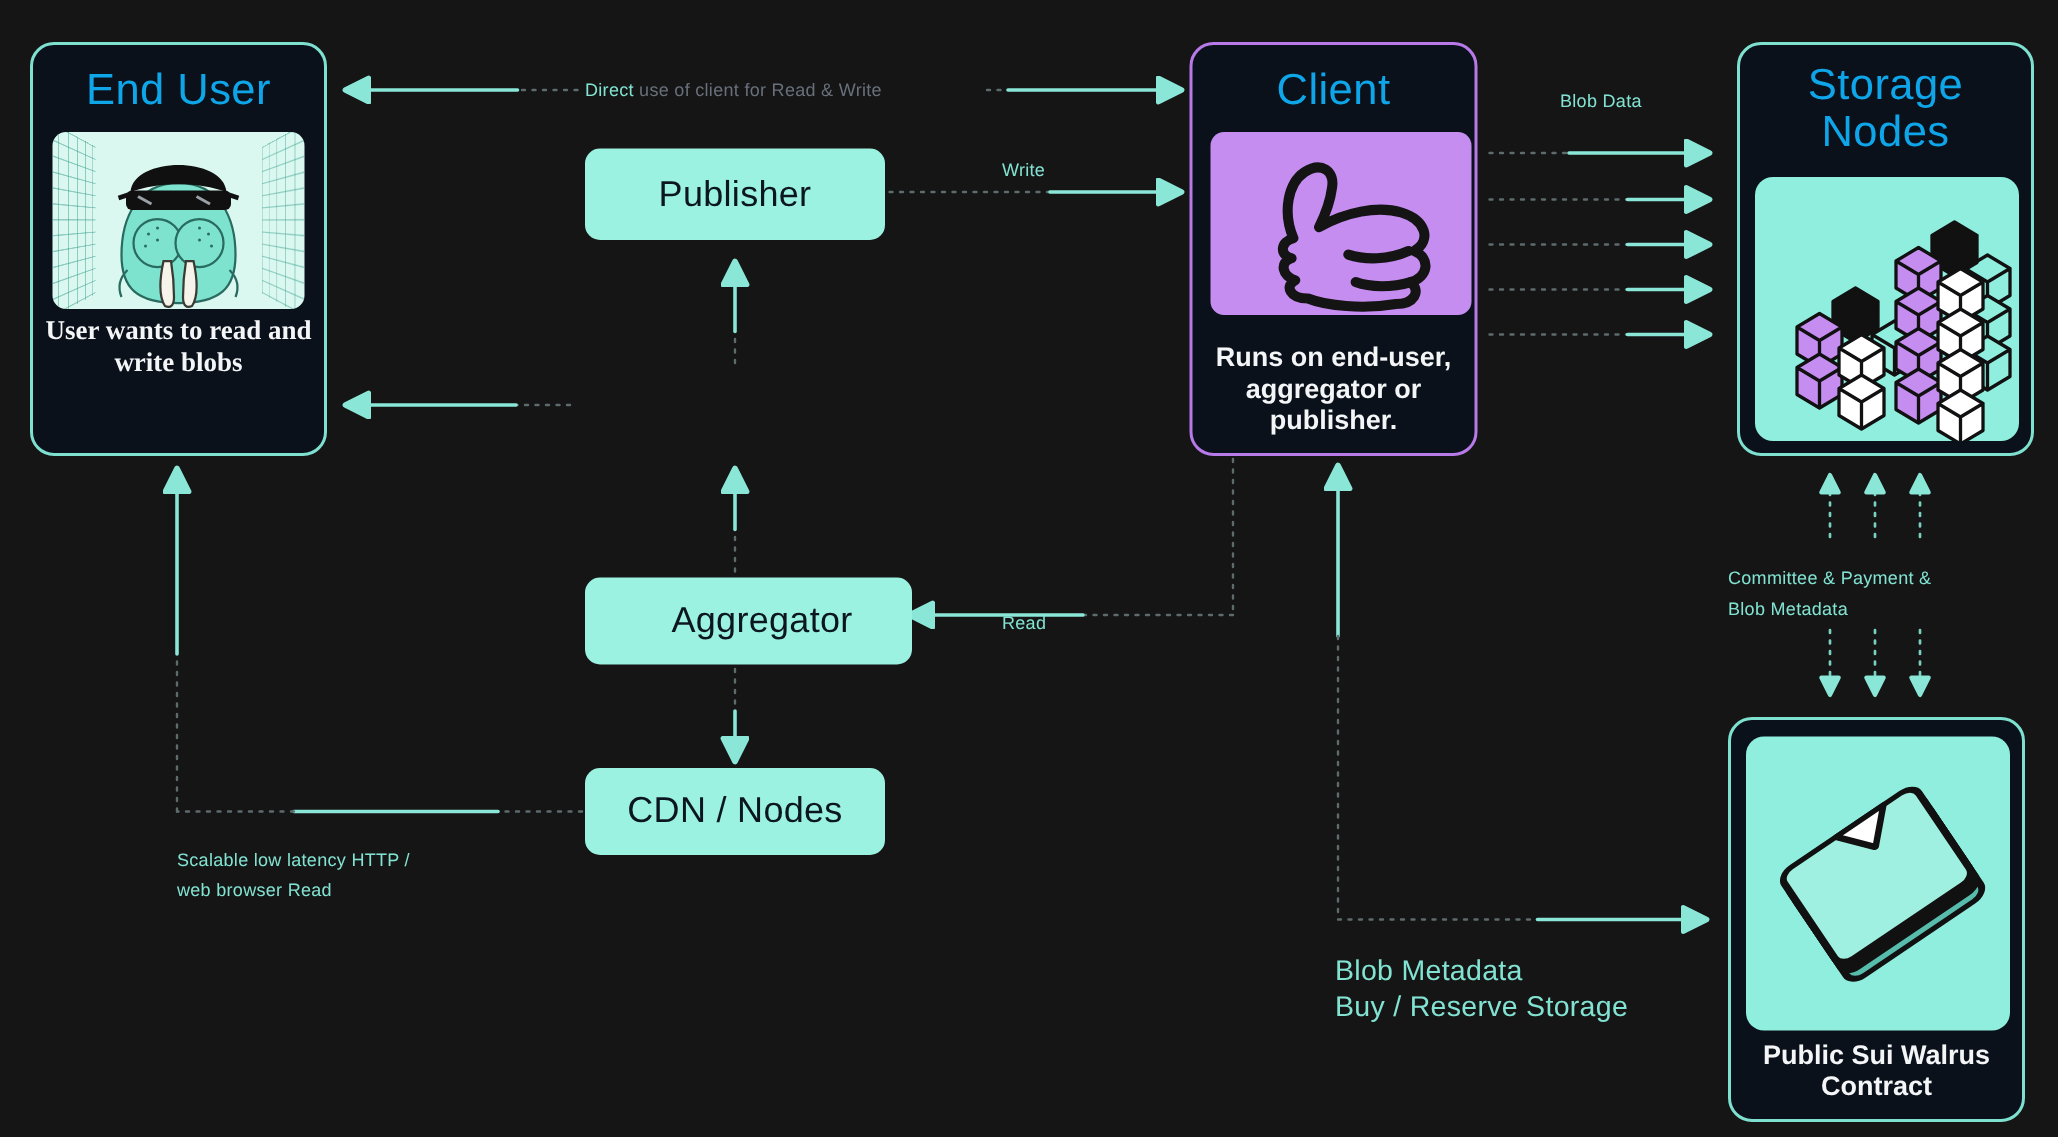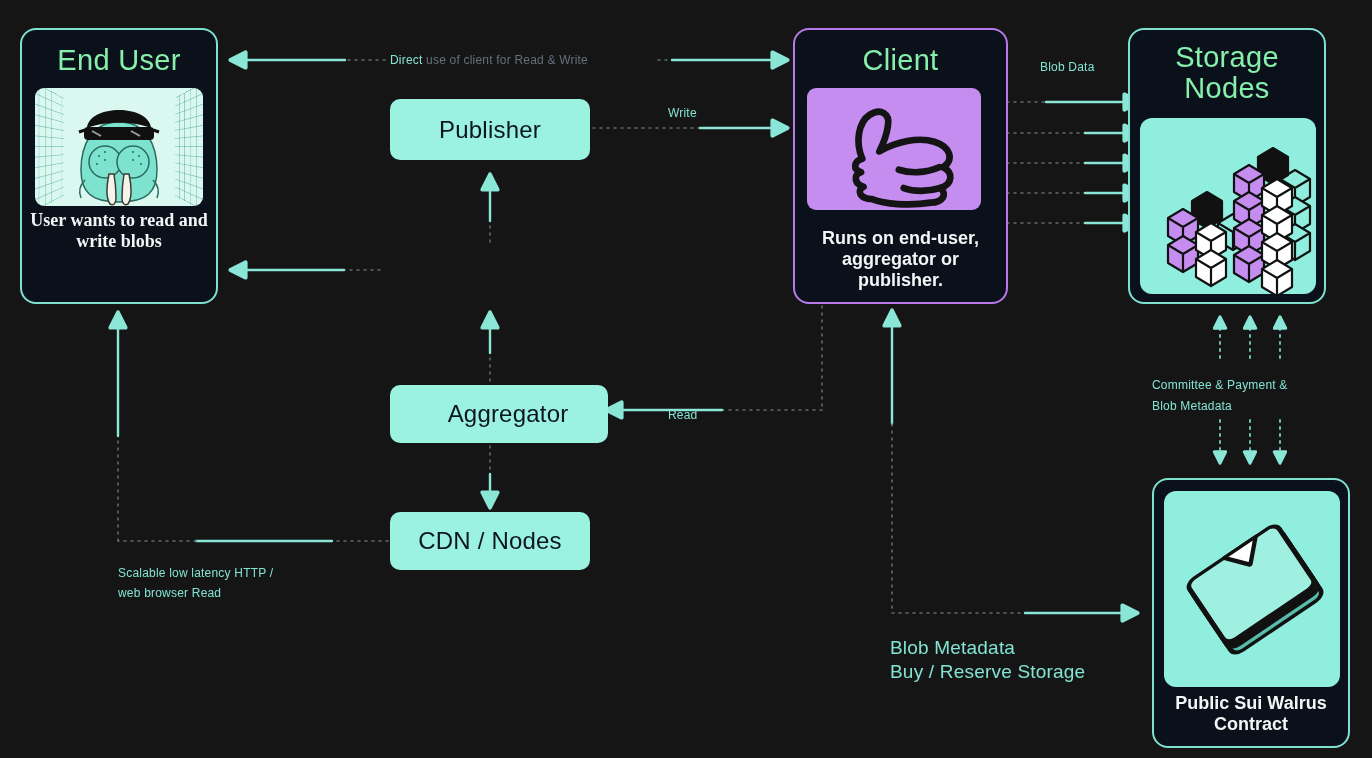--- a/index.html
+++ b/index.html
@@ -3,21 +3,21 @@
 <meta charset="utf-8">
 <style>
   html,body{margin:0;padding:0;background:#141414;}
   #canvas{
     position:relative;width:1372px;height:758px;background:#151515;
     font-family:"Liberation Sans",sans-serif;overflow:hidden;
   }
   
   .card{position:absolute;background:#0a111a;border:2px solid #7ee0cf;border-radius:16px;box-sizing:border-box;}
   .card.purple{border-color:#b87ae8;}
-  .card-title{position:absolute;left:0;right:0;text-align:center;color:#86efac;font-size:29px;line-height:31px;letter-spacing:.3px;}
+  .card-title{position:absolute;left:0;right:0;text-align:center;color:#0ea5e9;font-size:29px;line-height:31px;letter-spacing:.3px;}
   .panel{position:absolute;border-radius:9px;overflow:hidden;}
   .caption{position:absolute;left:0;right:0;text-align:center;color:#f3f5f7;font-weight:bold;font-size:18px;line-height:21px;}
   
   .pill{position:absolute;background:#9bf2e1;border-radius:10px;display:flex;align-items:center;justify-content:center;
         color:#0c1620;font-size:24px;letter-spacing:.2px;}
   
   .lbl{position:absolute;font-size:12px;line-height:20px;letter-spacing:.2px;}
   .teal{color:#82e3d2}
   .gray{color:#68707b}
   .preline{white-space:pre-line}
@@ -142,39 +142,39 @@
   <div class="pill" style="left:390px;top:99px;width:200px;height:61px;">
     <span>Publisher</span>
   </div>
   <div class="pill" style="left:390px;top:385px;width:200px;height:58px;padding-left:18px;">
     <span>Aggregator</span>
   </div>
   <div class="pill" style="left:390px;top:512px;width:200px;height:58px;">
     <span>CDN / Nodes</span>
   </div>
 
-  <div class="card purple" style="left:793px;top:28px;width:215px;height:276px;padding-left:46px;">
+  <div class="card purple" style="left:793px;top:28px;width:192px;height:276px;padding-left:46px;">
     <div class="card-title" style="top:15px;">Client</div>
     <div class="panel" style="left:12px;top:58px;width:174px;height:122px;background:#c68df1;">
       <svg width="174" height="122" viewBox="0 0 120 100">
         <g fill="none" stroke="#141414" stroke-width="5.5" stroke-linejoin="round" stroke-linecap="round">
           <path d="M34,58 C28,44 31,28 40,22 C49,16 57,21 55,31 C54,39 51,46 48,52
                    C62,44 80,40 93,44 C106,48 110,59 100,65
                    C109,69 108,79 98,82 C104,87 100,94 90,94
                    C72,97 52,95 42,91
                    C32,91 29,84 35,81 C28,79 26,71 33,69 C26,67 27,60 34,58 Z"></path>
           <path d="M97,65 C86,70 73,70 64,67"></path>
           <path d="M98,82 C88,85 76,85 68,82"></path>
         </g>
       </svg>
     </div>
     <div class="caption" style="top:198px;padding:0 10px;">Runs on end-user, aggregator or publisher.</div>
   </div>
 
-  <div class="card" style="left:1128px;top:28px;width:198px;height:276px;">
+  <div class="card" style="left:1158px;top:28px;width:198px;height:276px;">
     <div class="card-title" style="top:12px;left:28px;right:28px;">Storage Nodes</div>
     <div class="panel" style="left:10px;top:88px;width:176px;height:176px;background:#8feede;border-radius:12px;">
       <svg width="176" height="176" viewBox="0 0 176 176">
         <g stroke="#111" stroke-width="2.2" stroke-linejoin="round">
 
           <g fill="#8feede">
             <path d="M78,105 l15,-9 15,9 -15,9 Z M78,105 v18 l15,9 v-18 Z M108,105 v18 l-15,9 v-18 Z"></path>
             <path d="M144,61 l15,-9 15,9 -15,9 Z M144,61 v18 l15,9 v-18 Z M174,61 v18 l-15,9 v-18 Z" transform="translate(-4,0)"></path>
             <path d="M144,88 l15,-9 15,9 -15,9 Z M144,88 v18 l15,9 v-18 Z M174,88 v18 l-15,9 v-18 Z" transform="translate(-4,0)"></path>
             <path d="M144,115 l15,-9 15,9 -15,9 Z M144,115 v18 l15,9 v-18 Z M174,115 v18 l-15,9 v-18 Z" transform="translate(-4,0)"></path>

